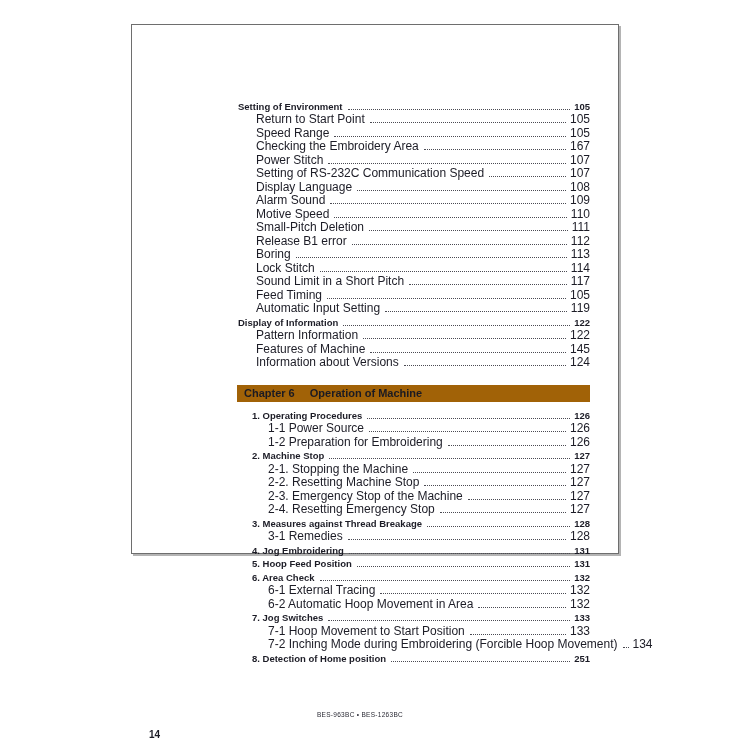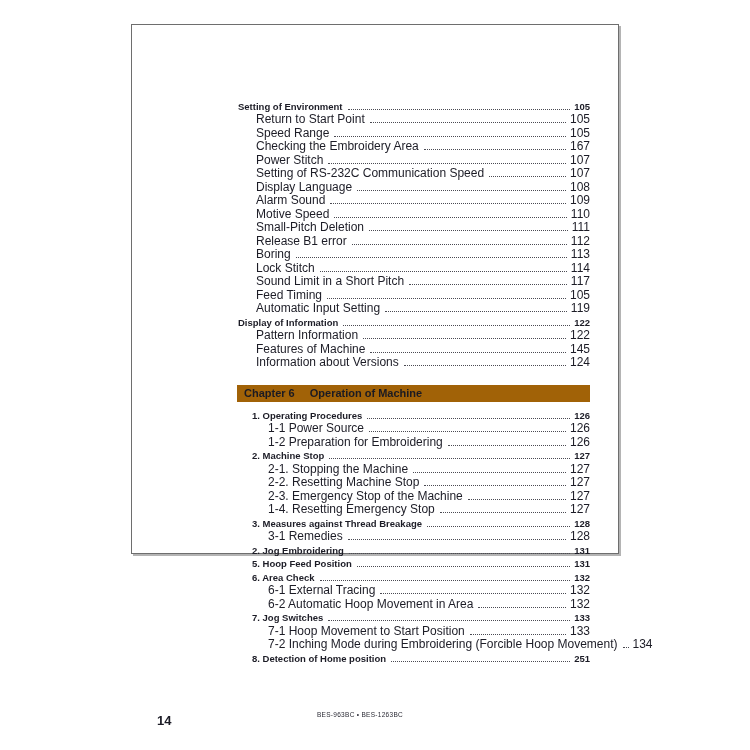--- a/index.html
+++ b/index.html
@@ -71,25 +71,24 @@
     color: #1a1a22;
     padding-left: 7px;
     box-sizing: border-box;
   }
   .chapter-bar .chapter-title {
     margin-left: 15px;
   }
   .footer-pagenum {
     position: absolute;
     left: 17px;
-    top: 688px;
-    font-size: 13px;
+    top: 704px;
+    font-size: 10px;
     font-weight: bold;
     color: #1c1c26;
-    margin-left: 8px;
   }
   .footer-center {
     position: absolute;
     left: 0;
     right: 30px;
     top: 686px;
     text-align: center;
     font-size: 6.5px;
     color: #2a2a34;
     letter-spacing: 0.3px;
@@ -237,36 +236,36 @@
         <span class="toc-label">2-2. Resetting Machine Stop</span>
         <span class="dots"></span>
         <span class="toc-page">127</span>
       </div>
       <div class="toc-row lvl2">
         <span class="toc-label">2-3. Emergency Stop of the Machine</span>
         <span class="dots"></span>
         <span class="toc-page">127</span>
       </div>
       <div class="toc-row lvl2">
-        <span class="toc-label">1-4. Resetting Emergency Stop</span>
+        <span class="toc-label">2-4. Resetting Emergency Stop</span>
         <span class="dots"></span>
         <span class="toc-page">127</span>
       </div>
       <div class="toc-row lvl1">
         <span class="toc-label">3. Measures against Thread Breakage</span>
         <span class="dots"></span>
         <span class="toc-page">128</span>
       </div>
       <div class="toc-row lvl2">
         <span class="toc-label">3-1 Remedies</span>
         <span class="dots"></span>
         <span class="toc-page">128</span>
       </div>
       <div class="toc-row lvl1">
-        <span class="toc-label">2. Jog Embroidering</span>
+        <span class="toc-label">4. Jog Embroidering</span>
         <span class="dots"></span>
         <span class="toc-page">131</span>
       </div>
       <div class="toc-row lvl1">
         <span class="toc-label">5. Hoop Feed Position</span>
         <span class="dots"></span>
         <span class="toc-page">131</span>
       </div>
       <div class="toc-row lvl1">
         <span class="toc-label">6. Area Check</span>

